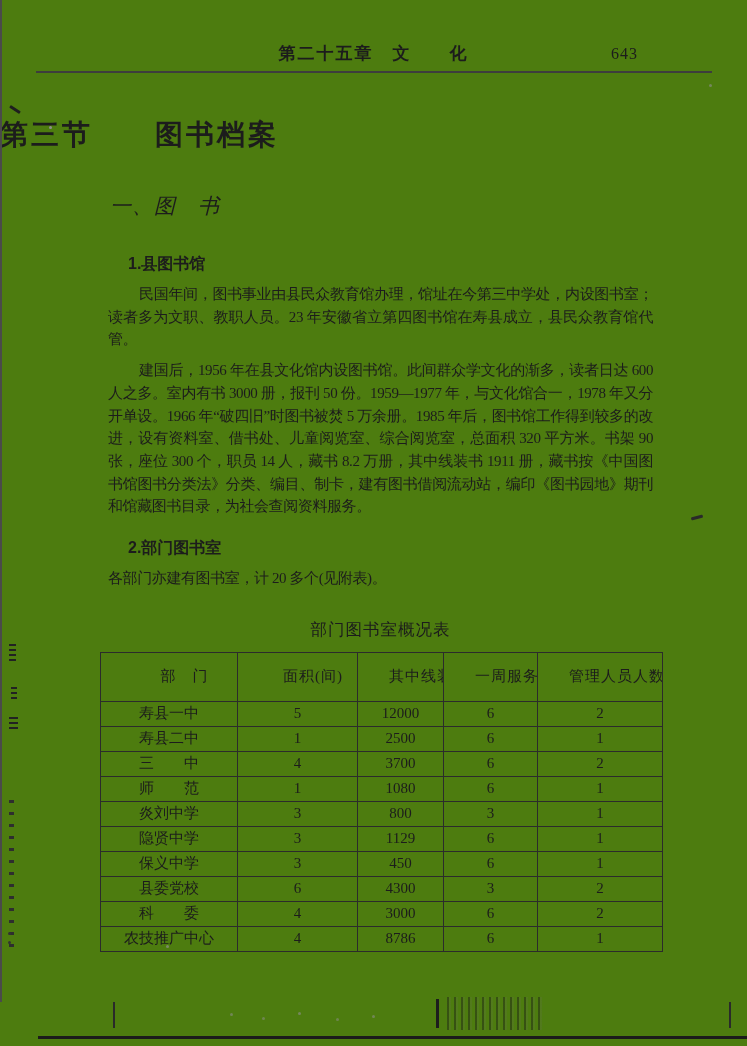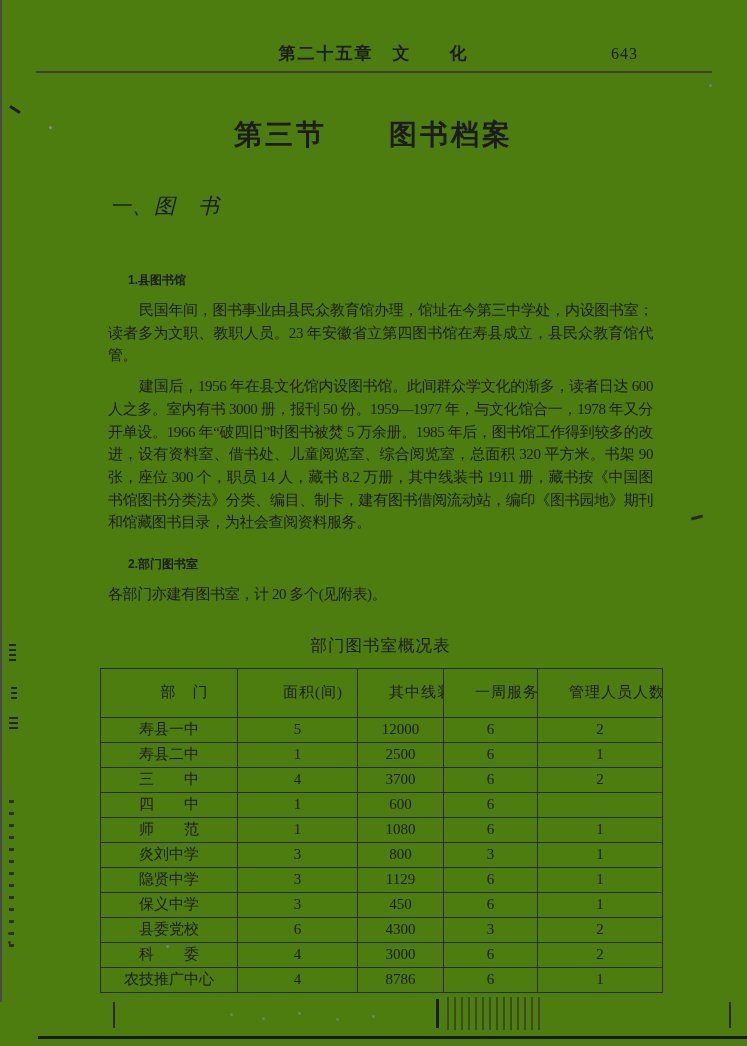--- a/index.html
+++ b/index.html
@@ -24,39 +24,39 @@
     position:absolute;top:45px;left:611px;
     font-size:16px;letter-spacing:1px;
   }
   .header-rule{
     position:absolute;top:71px;left:36px;width:676px;height:2px;
     background:#3d3d3d;
   }
   
   .section-title{
     position:absolute;top:116px;left:0;width:100%;
-    text-align:center;
+    text-align:left;
     font-size:28px;font-weight:600;letter-spacing:3px;
     white-space:pre;
   }
   .subsection-title{
     position:absolute;top:192px;left:110px;
     font-size:21px;font-weight:500;letter-spacing:1px;
     white-space:pre;
     font-style:italic;
   }
   
   .body-block{
     position:absolute;top:253px;left:100px;width:561px;
   }
   .sub-heading{
-    margin:16px 0 4px 0;
+    margin:0 0 4px 0;
     padding-left:28px;
     font-family:"Liberation Sans","DejaVu Sans",sans-serif;
-    font-weight:700;font-size:12px;line-height:22px;
+    font-weight:700;font-size:16px;line-height:22px;
   }
   .sub-heading.second{margin-top:19px;}
   .para{
     margin:8px;
     font-size:15px;line-height:22.7px;letter-spacing:-0.4px;
     text-align:justify;text-indent:31px;
   }
   .para.no-indent{text-indent:0;}
   .table-title{
     margin:29px 0 0 0;
@@ -150,27 +150,20 @@
             <td>2500</td>
             <td>6</td>
             <td>1</td>
           </tr>
           <tr>
             <td>三　　中</td>
             <td>4</td>
             <td>3700</td>
             <td>6</td>
             <td>2</td>
-          </tr>
-          <tr>
-            <td>四　　中</td>
-            <td>1</td>
-            <td>600</td>
-            <td>6</td>
-            <td></td>
           </tr>
           <tr>
             <td>师　　范</td>
             <td>1</td>
             <td>1080</td>
             <td>6</td>
             <td>1</td>
           </tr>
           <tr>
             <td>炎刘中学</td>

